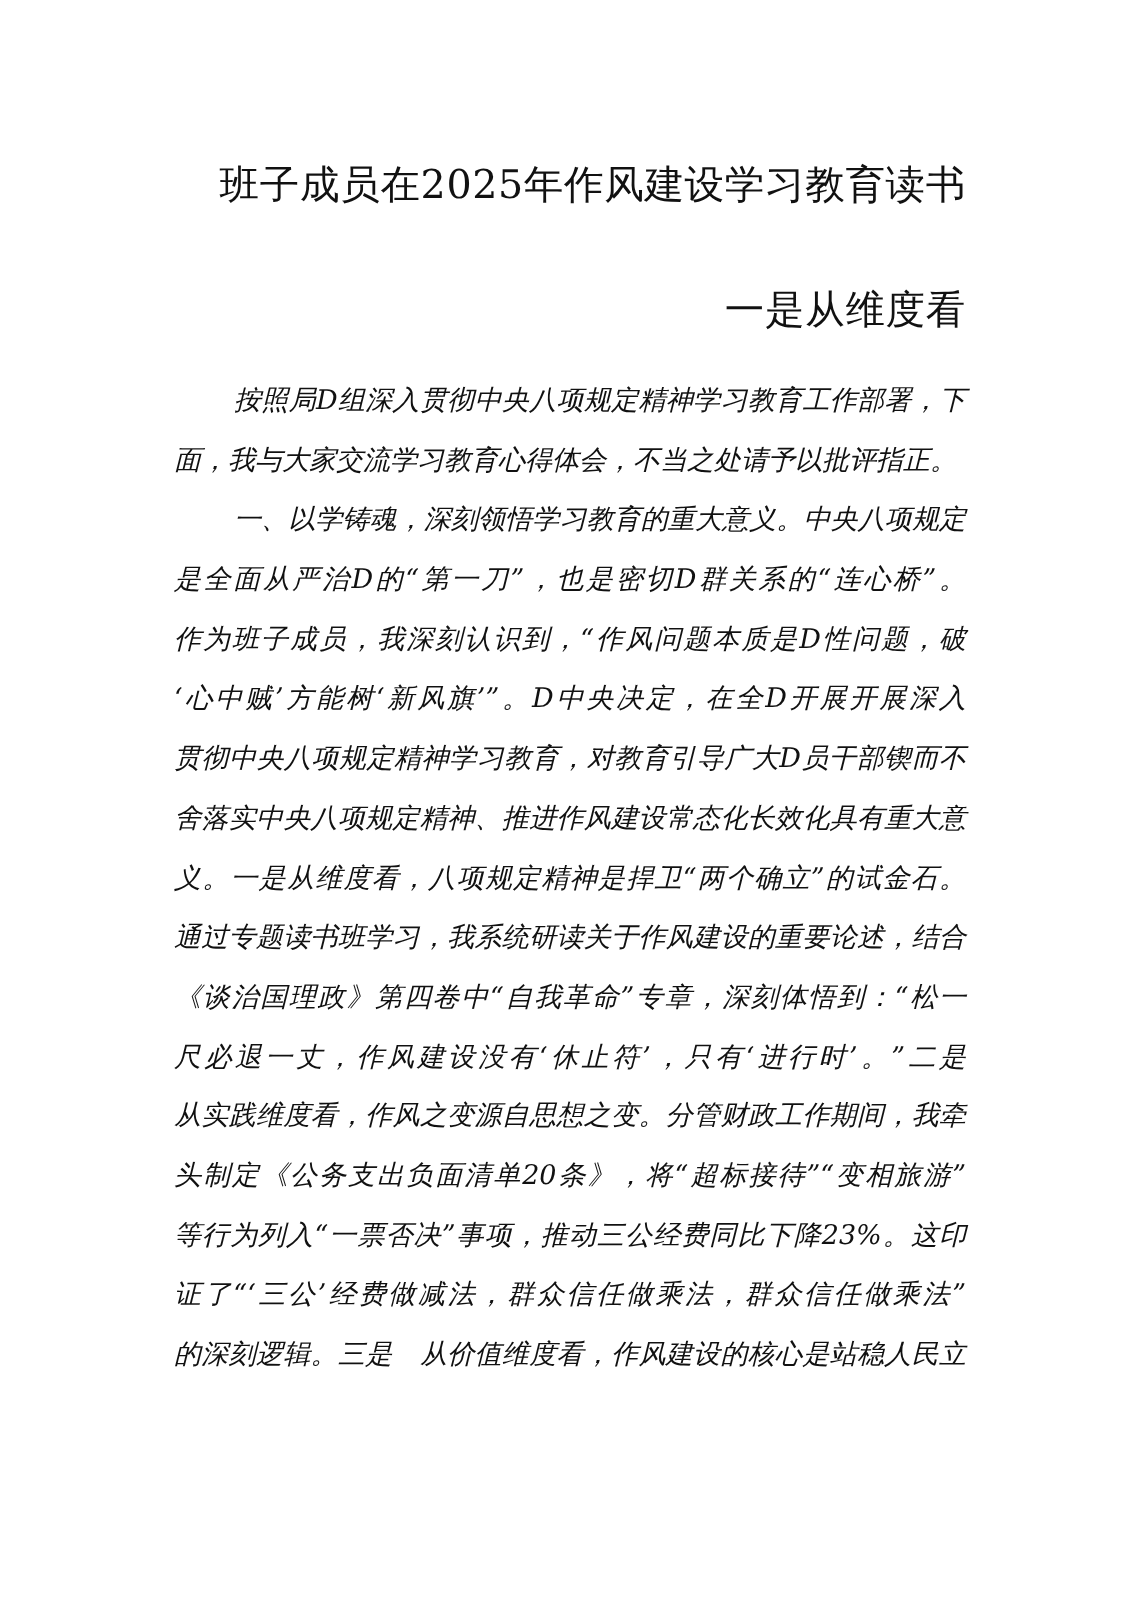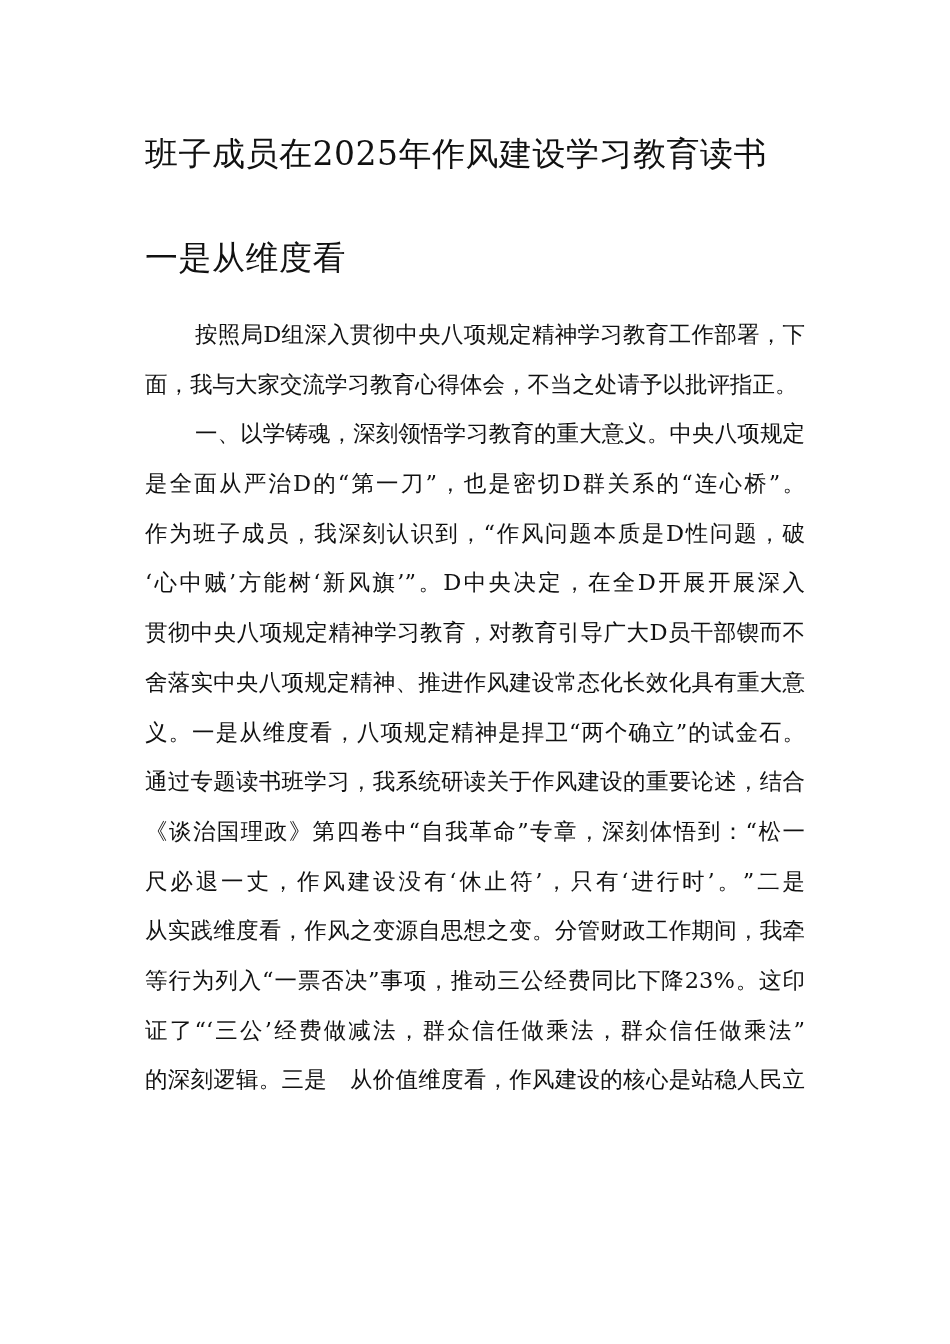--- a/index.html
+++ b/index.html
@@ -20,21 +20,21 @@
       left: 0;
       top: 0;
       width: 950px;
       height: 1344px;
       background: #ffffff;
     }
     .title {
       position: absolute;
       left: 145px;
       width: 660px;
-      text-align: left;
+      text-align: right;
       font-size: 33px;
       line-height: 40px;
       font-weight: normal;
       margin: 0;
       white-space: nowrap;
       letter-spacing: 0.5px;
     }
     .title-line-1 { top: 134px; }
     .title-line-2 { top: 238px; }
     .body {
@@ -44,20 +44,21 @@
       width: 660px;
     }
     .line {
       display: block;
       height: 49.7px;
       line-height: 49.7px;
       font-size: 22.5px;
       white-space: nowrap;
       text-align: justify;
       text-align-last: justify;
+      font-style: italic;
     }
     .line.indent {
       padding-left: 50px;
     }
     .line.last-para-line {
       text-align-last: left;
     }
   </style>
 </head>
 <body>
@@ -73,17 +74,18 @@
     <span class="line">是全面从严治D的“第一刀”，也是密切D群关系的“连心桥”。</span>
     <span class="line">作为班子成员，我深刻认识到，“作风问题本质是D性问题，破</span>
     <span class="line">‘心中贼’方能树‘新风旗’”。D中央决定，在全D开展开展深入</span>
     <span class="line">贯彻中央八项规定精神学习教育，对教育引导广大D员干部锲而不</span>
     <span class="line">舍落实中央八项规定精神、推进作风建设常态化长效化具有重大意</span>
     <span class="line">义。一是从维度看，八项规定精神是捍卫“两个确立”的试金石。</span>
     <span class="line">通过专题读书班学习，我系统研读关于作风建设的重要论述，结合</span>
     <span class="line">《谈治国理政》第四卷中“自我革命”专章，深刻体悟到：“松一</span>
     <span class="line">尺必退一丈，作风建设没有‘休止符’，只有‘进行时’。”二是</span>
     <span class="line">从实践维度看，作风之变源自思想之变。分管财政工作期间，我牵</span>
+    <span class="line">头制定《公务支出负面清单20条》，将“超标接待”“变相旅游”</span>
     <span class="line">等行为列入“一票否决”事项，推动三公经费同比下降23%。这印</span>
     <span class="line">证了“‘三公’经费做减法，群众信任做乘法，群众信任做乘法”</span>
     <span class="line">的深刻逻辑。三是　从价值维度看，作风建设的核心是站稳人民立</span>
   </div>
 </div>
 
 </body></html>

